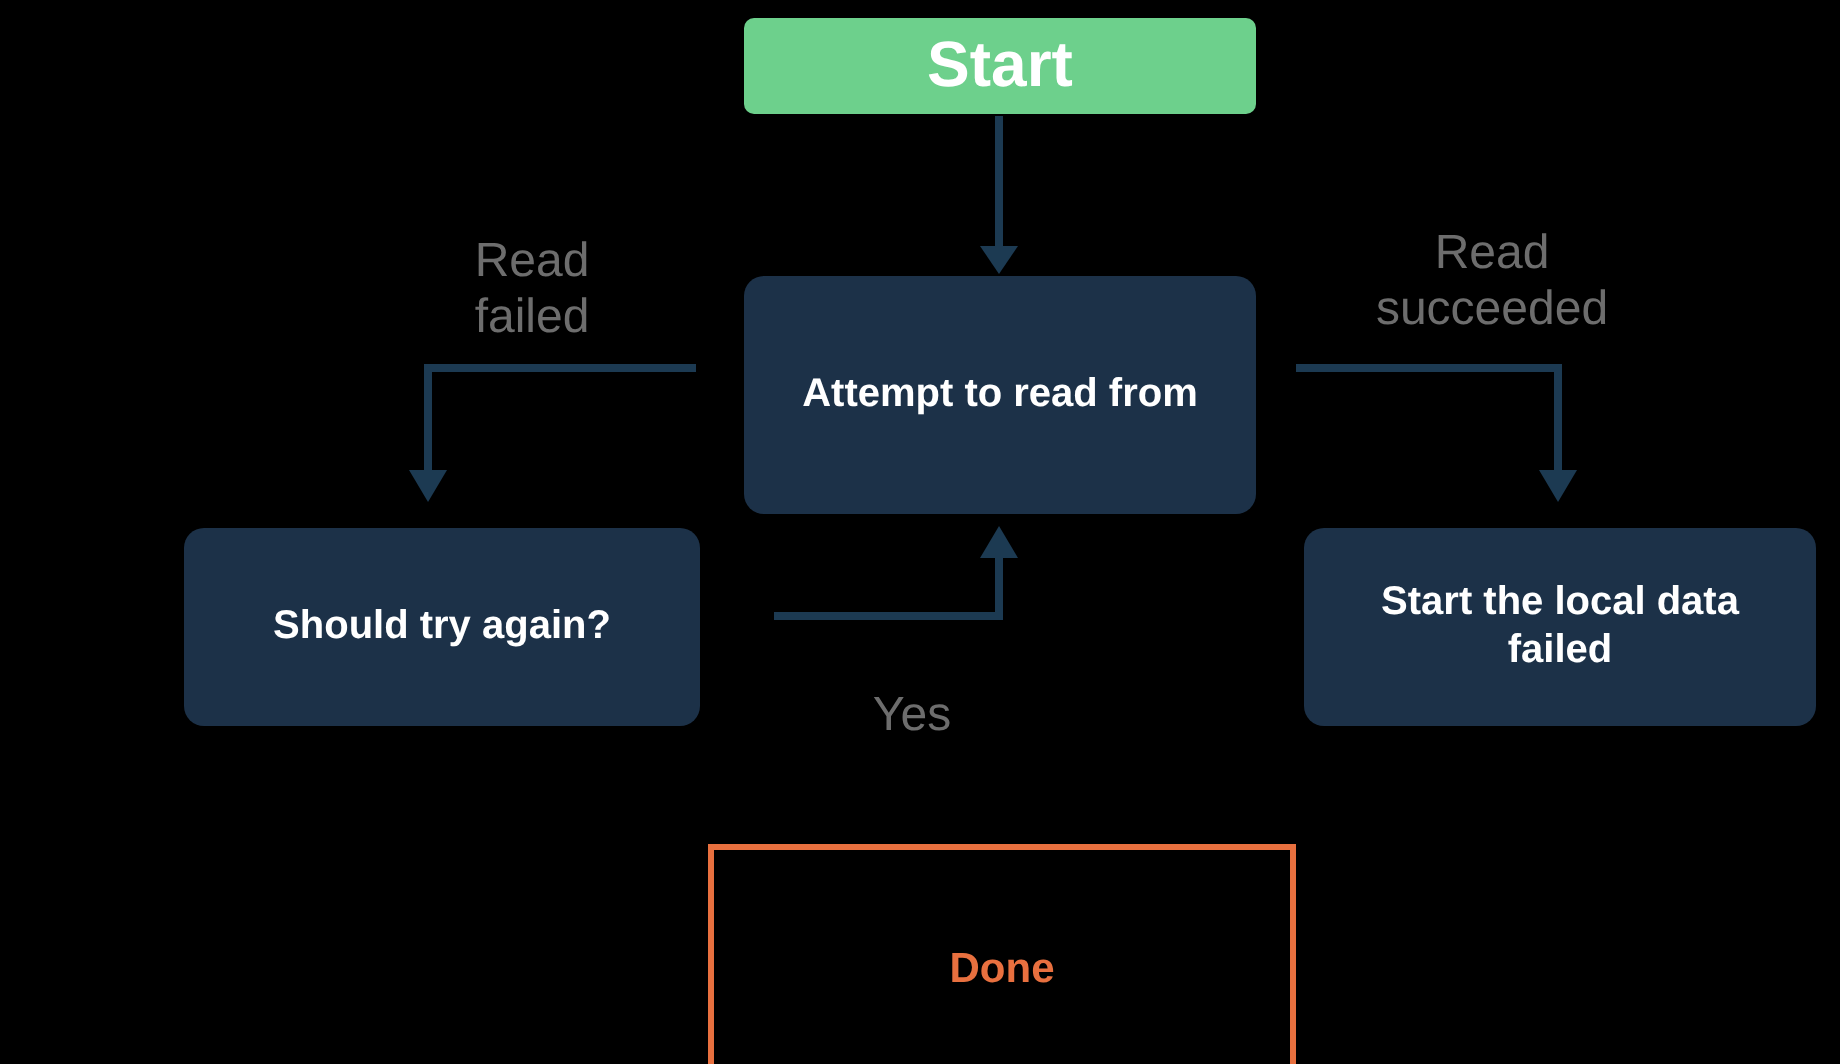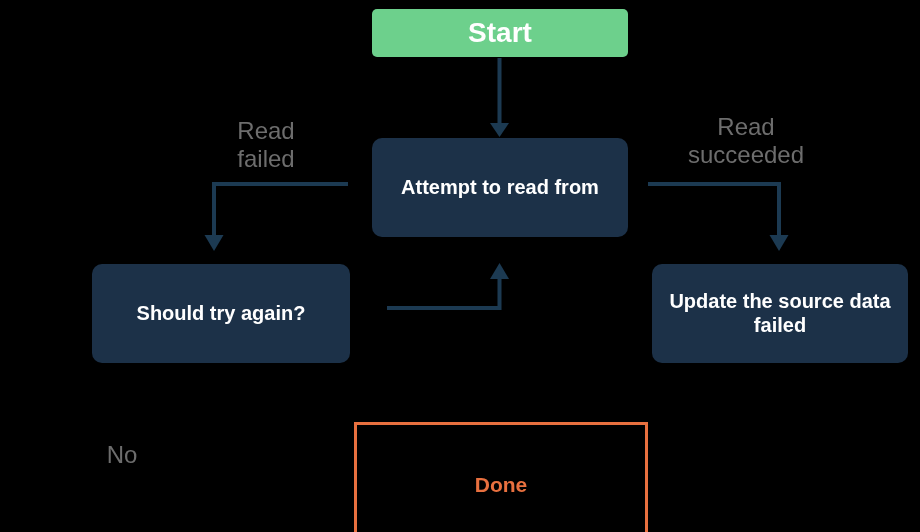--- a/index.html
+++ b/index.html
@@ -29,29 +29,29 @@
   }
 
   .node-start {
     left: 372px;
     top: 9px;
     width: 256px;
     height: 48px;
     background: #6dd08c;
     border-radius: 5px;
     color: #ffffff;
-    font-size: 28px;
+    font-size: 32px;
     font-weight: 700;
   }
 
   .node-attempt {
     left: 372px;
     top: 138px;
     width: 256px;
-    height: 99px;
+    height: 119px;
     background: #1c3148;
     border-radius: 10px;
     color: #ffffff;
     font-size: 20px;
     font-weight: 700;
     padding: 0 12px;
   }
 
   .node-retry {
     left: 92px;
@@ -179,31 +179,31 @@
       <span>Attempt to read from</span><br>
     </span>
   </div>
 
   <div class="node node-retry">
     <span>Should try again?</span>
   </div>
 
   <div class="node node-update">
     <span>
-      <span>Update the source data</span><br>
+      <span>Start the local data</span><br>
       <span>failed</span>
     </span>
   </div>
 
   <div class="node node-done">
     <span>Done</span>
   </div>
 
   <div class="edge-label label-read-failed">Read
 failed</div>
 
   <div class="edge-label label-read-succeeded">Read
 succeeded</div>
 
-
-  <div class="edge-label label-no">No</div>
+  <div class="edge-label label-yes">Yes</div>
+
 
 </div>
 
 </body></html>

